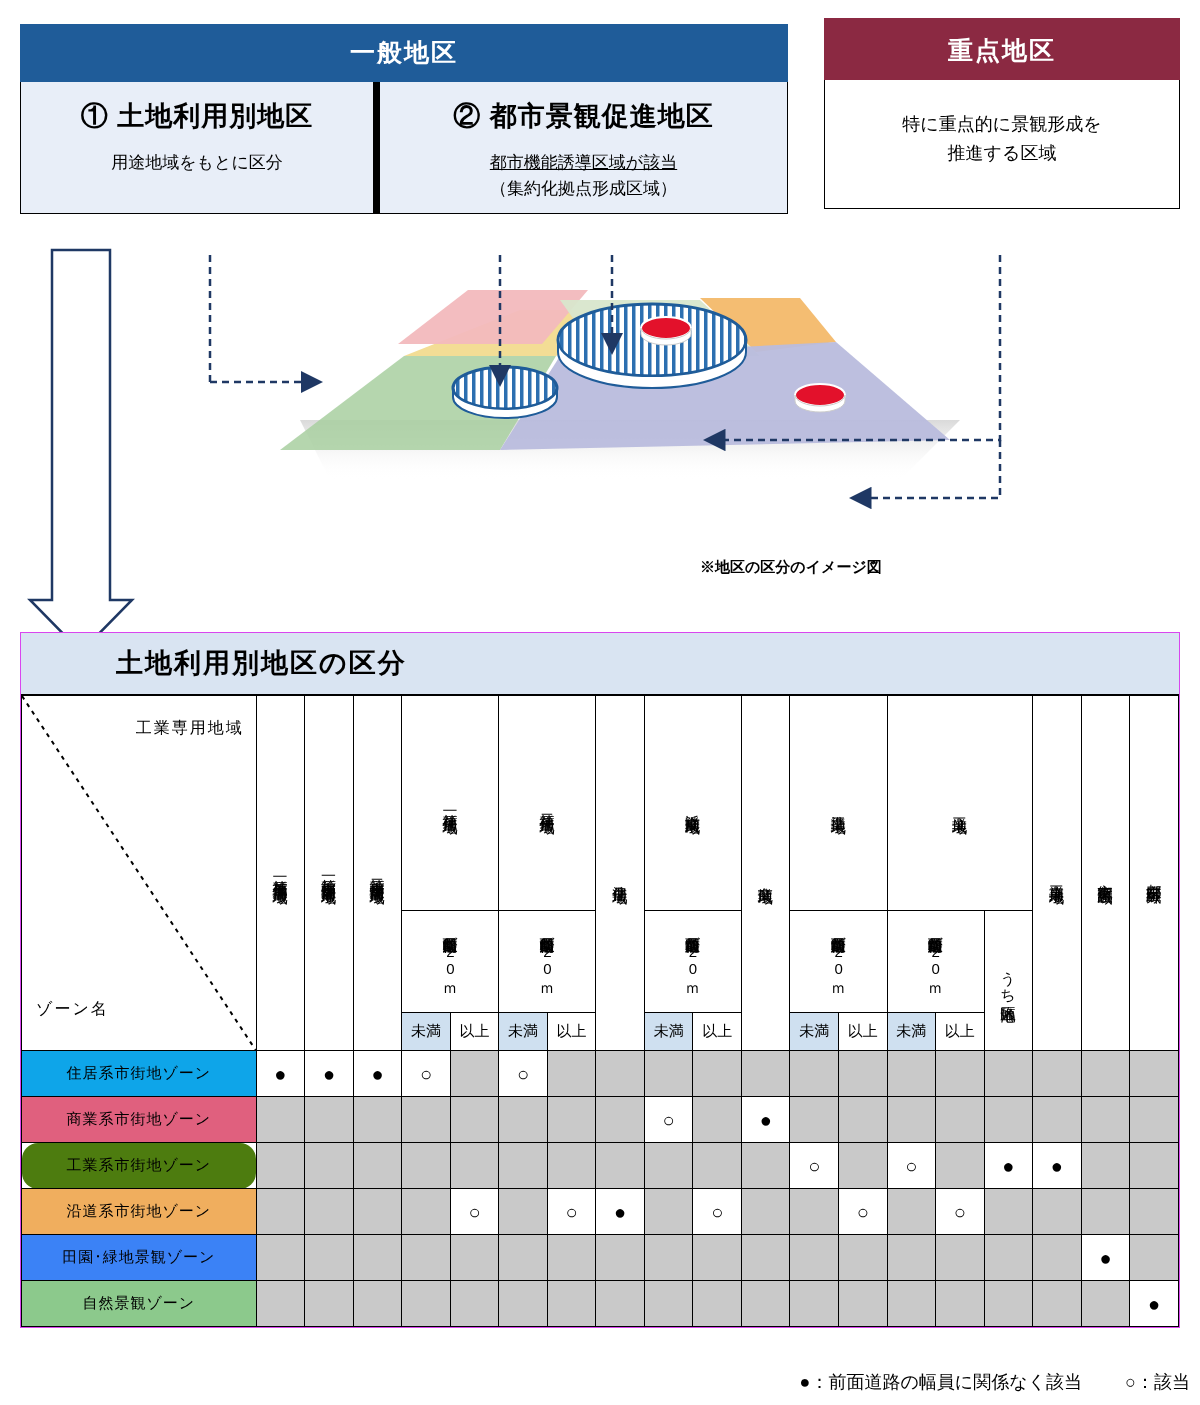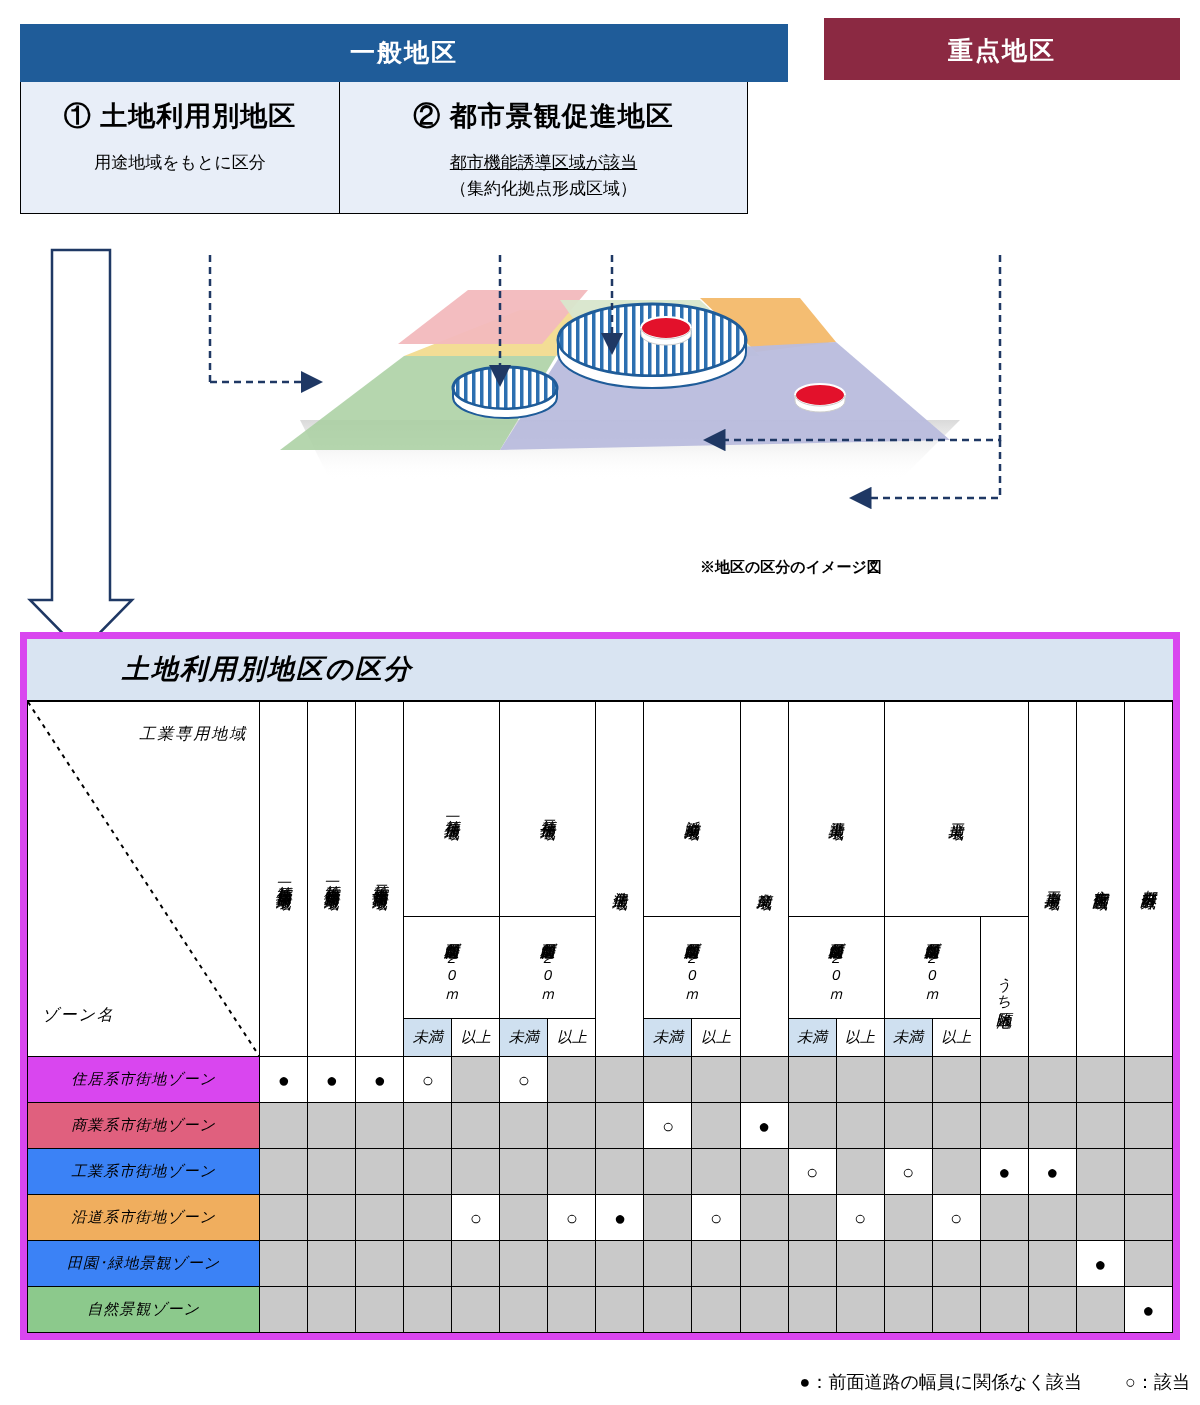--- a/index.html
+++ b/index.html
@@ -23,21 +23,21 @@
     background: #1f5c99; color: #fff; text-align: center;
     font-size: 25px; font-weight: bold; padding: 11px 0 12px;
     letter-spacing: 2px;
     border: 1px solid #1f5c99;
   }
   .general-cols { display: flex; }
   .gen-col {
     background: #e8eef8; border: 1px solid #000; border-top: none;
     padding: 16px 10px 12px;
   }
-  .gen-col.first { width: 320px; border-right: 1px solid #000000;}
+  .gen-col.first { width: 360px; border-right: 7px solid #000000;}
   .gen-col.second { width: 408px; border-left: none; }
   .gen-title {
     font-size: 27px; font-weight: bold; text-align: center; letter-spacing: 1px;
   }
   .gen-sub {
     font-size: 17px; text-align: center; margin-top: 16px; line-height: 1.5;
   }
   .gen-sub .u { text-decoration: underline; }
 
   .priority-block { position: absolute; left: 824px; top: 18px; width: 356px; }
@@ -55,21 +55,21 @@
   
   .mid-area { position: relative; height: 360px; }
   .mid-note {
     position: absolute; left: 700px; top: 288px;
     font-size: 15px; font-weight: bold;
   }
 
   
   .panel {
     position: absolute; left: 20px; top: 632px; width: 1160px;
-    border: 7px solid #d946ef; background: #fff; font-style: italic;
+    border: 1px solid #d946ef; background: #fff;
   }
   .panel-title {
     background: #d9e4f2; font-size: 27px; font-weight: bold;
     padding: 12px 0 13px 95px; border-bottom: 1px solid #000;
     letter-spacing: 2px;
   }
 
   table.zoning {
     border-collapse: collapse; width: 100%; table-layout: fixed;
   }
@@ -134,20 +134,24 @@
         <div class="gen-sub">
           <span class="u">都市機能誘導区域が該当</span><br>
           <span>（集約化拠点形成区域）</span>
         </div>
       </div>
     </div>
   </div>
 
   <div class="priority-block">
     <div class="priority-header">重点地区</div>
+    <div class="priority-body">
+      <span>特に重点的に景観形成を</span><br>
+      <span>推進する区域</span>
+    </div>
   </div>
 </div>
 
 <div class="mid-area">
   <svg width="1200" height="360" style="position:absolute;left:0;top:-90px;">
     <defs>
       <pattern id="stripes" width="8" height="8" patternUnits="userSpaceOnUse">
         <rect width="8" height="8" fill="#ffffff"></rect>
         <rect width="3.5" height="8" fill="#2c6fb0"></rect>
       </pattern>
@@ -291,21 +295,21 @@
       <td class="hdr-sub">以上</td>
       <td class="hdr-sub shaded">未満</td>
       <td class="hdr-sub">以上</td>
       <td class="hdr-sub shaded">未満</td>
       <td class="hdr-sub">以上</td>
     </tr>
 
     </tbody>
       <tbody id="zone-rows">
         <tr>
-          <td class="zone-label" style="background: #d946ef;">住居系市街地ゾーン</td>
+          <td class="zone-label" style="background: #0ea5e9;">住居系市街地ゾーン</td>
           <td class="cell"><span class="mark">●</span></td>
           <td class="cell"><span class="mark">●</span></td>
           <td class="cell"><span class="mark">●</span></td>
           <td class="cell"><span class="mark">○</span></td>
           <td class="cell gray"></td>
           <td class="cell"><span class="mark">○</span></td>
           <td class="cell gray"></td>
           <td class="cell gray"></td>
           <td class="cell gray"></td>
           <td class="cell gray"></td>
@@ -335,21 +339,21 @@
           <td class="cell gray"></td>
           <td class="cell gray"></td>
           <td class="cell gray"></td>
           <td class="cell gray"></td>
           <td class="cell gray"></td>
           <td class="cell gray"></td>
           <td class="cell gray"></td>
           <td class="cell gray"></td>
         </tr>
         <tr>
-          <td class="zone-label" style="background: #3b82f6;">工業系市街地ゾーン</td>
+          <td class="zone-label" style="background: #4d7c0f; border-radius: 16px;">工業系市街地ゾーン</td>
           <td class="cell gray"></td>
           <td class="cell gray"></td>
           <td class="cell gray"></td>
           <td class="cell gray"></td>
           <td class="cell gray"></td>
           <td class="cell gray"></td>
           <td class="cell gray"></td>
           <td class="cell gray"></td>
           <td class="cell gray"></td>
           <td class="cell gray"></td>

